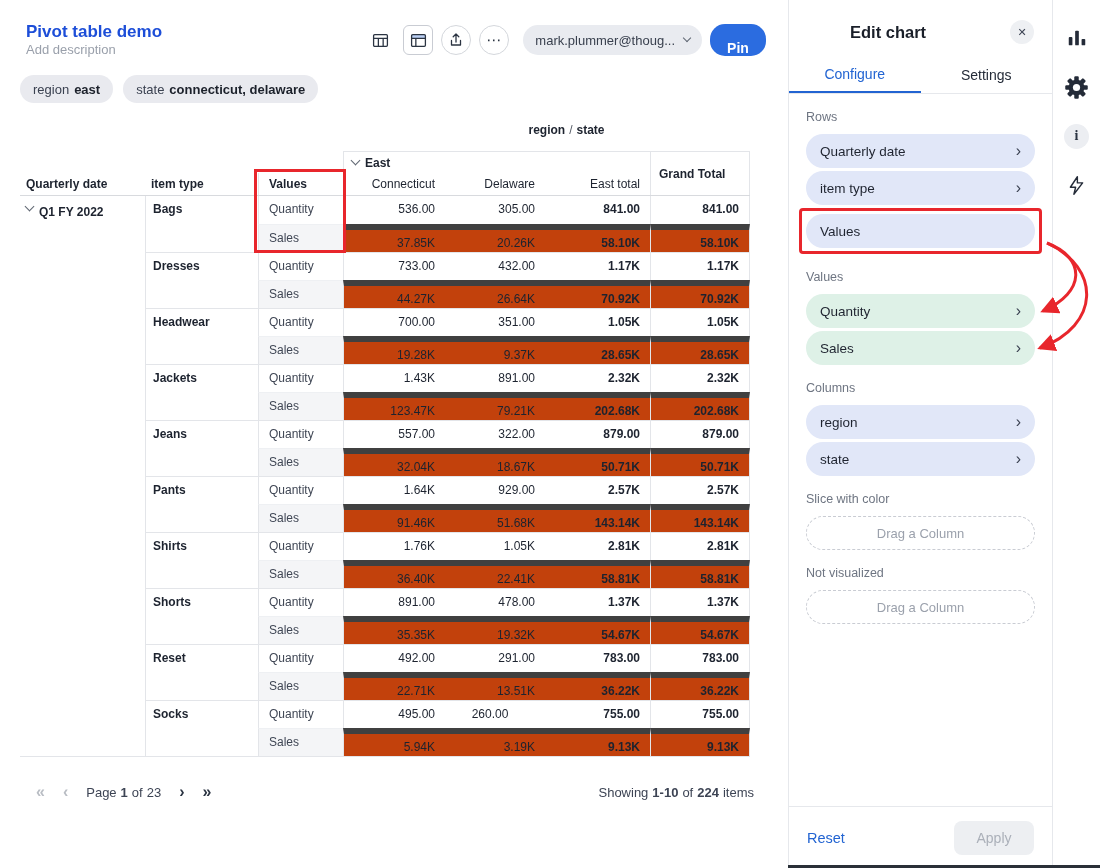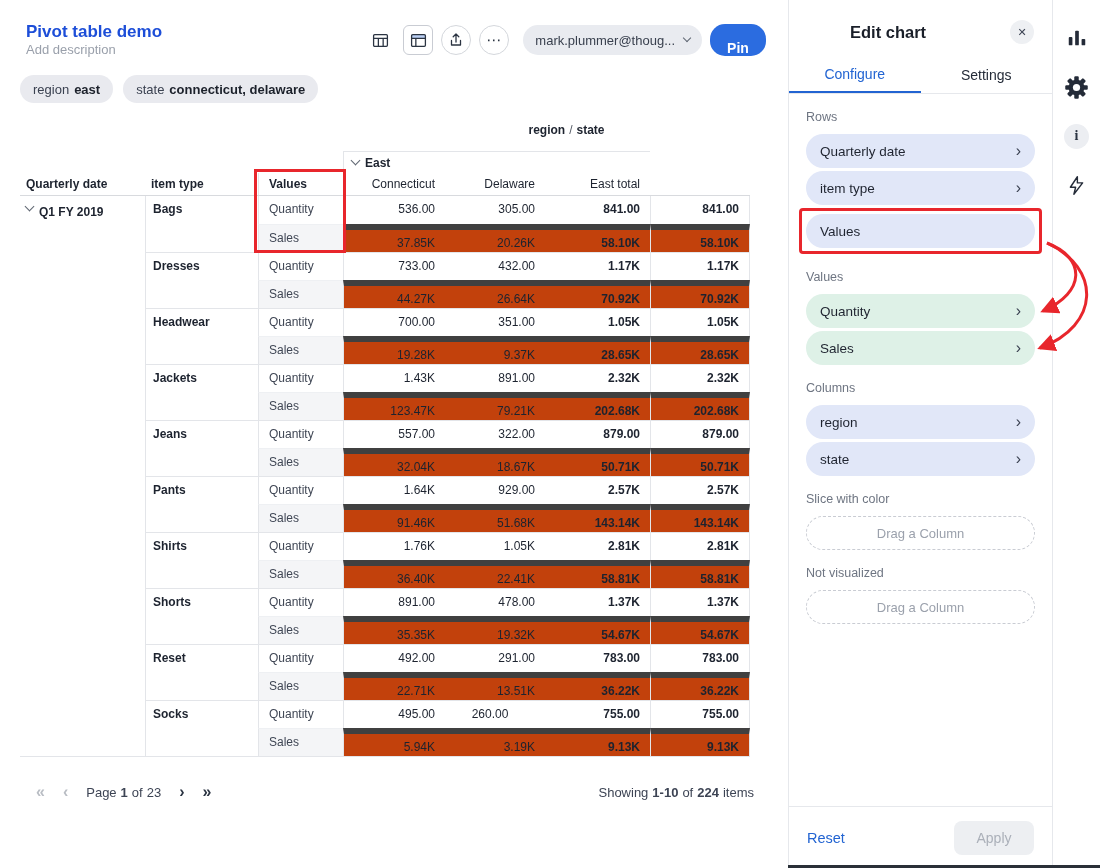--- a/index.html
+++ b/index.html
@@ -153,31 +153,32 @@
     <div class="axis-title">
       <span>region</span><span class="sep">/</span><span>state</span>
     </div>
 
     <div class="pivot-wrap">
       <div class="pivot-header">
         <div class="h-east cell">
           <span class="chev"></span>
           <span>East</span>
         </div>
+        <div class="h-grand cell">Grand Total</div>
         <div class="h-lab l1 cell">Quarterly date</div>
         <div class="h-lab l2 cell">item type</div>
         <div class="h-lab l3 cell">Values</div>
         <div class="h-col hc0 cell">Connecticut</div>
         <div class="h-col hc1 cell">Delaware</div>
         <div class="h-col hc2 cell">East total</div>
       </div>
       <div class="pivot-body" id="pivot-body">
           <div class="cell quarter-cell" style="grid-area: 1 / 1 / span 20;">
             <span class="chev"></span>
-            <span>Q1 FY 2019</span>
+            <span>Q1 FY 2022</span>
           </div>
           <div class="cell item-cell" style="grid-area: 1 / 2 / span 2;">Bags</div>
           <div class="cell measure-cell" style="grid-area: 1 / 3;">Quantity</div>
           <div class="cell val-cell c0" style="grid-area: 1 / 4;">536.00</div>
           <div class="cell val-cell c1" style="grid-area: 1 / 5;">305.00</div>
           <div class="cell val-cell c2" style="grid-area: 1 / 6;">841.00</div>
           <div class="cell val-cell c3" style="grid-area: 1 / 7;">841.00</div>
           <div class="cell measure-cell sales-row" style="grid-area: 2 / 3;">Sales</div>
           <div class="cell val-cell c0 sales-row-val" style="grid-area: 2 / 4;">37.85K</div>
           <div class="cell val-cell c1 sales-row-val" style="grid-area: 2 / 5;">20.26K</div>

